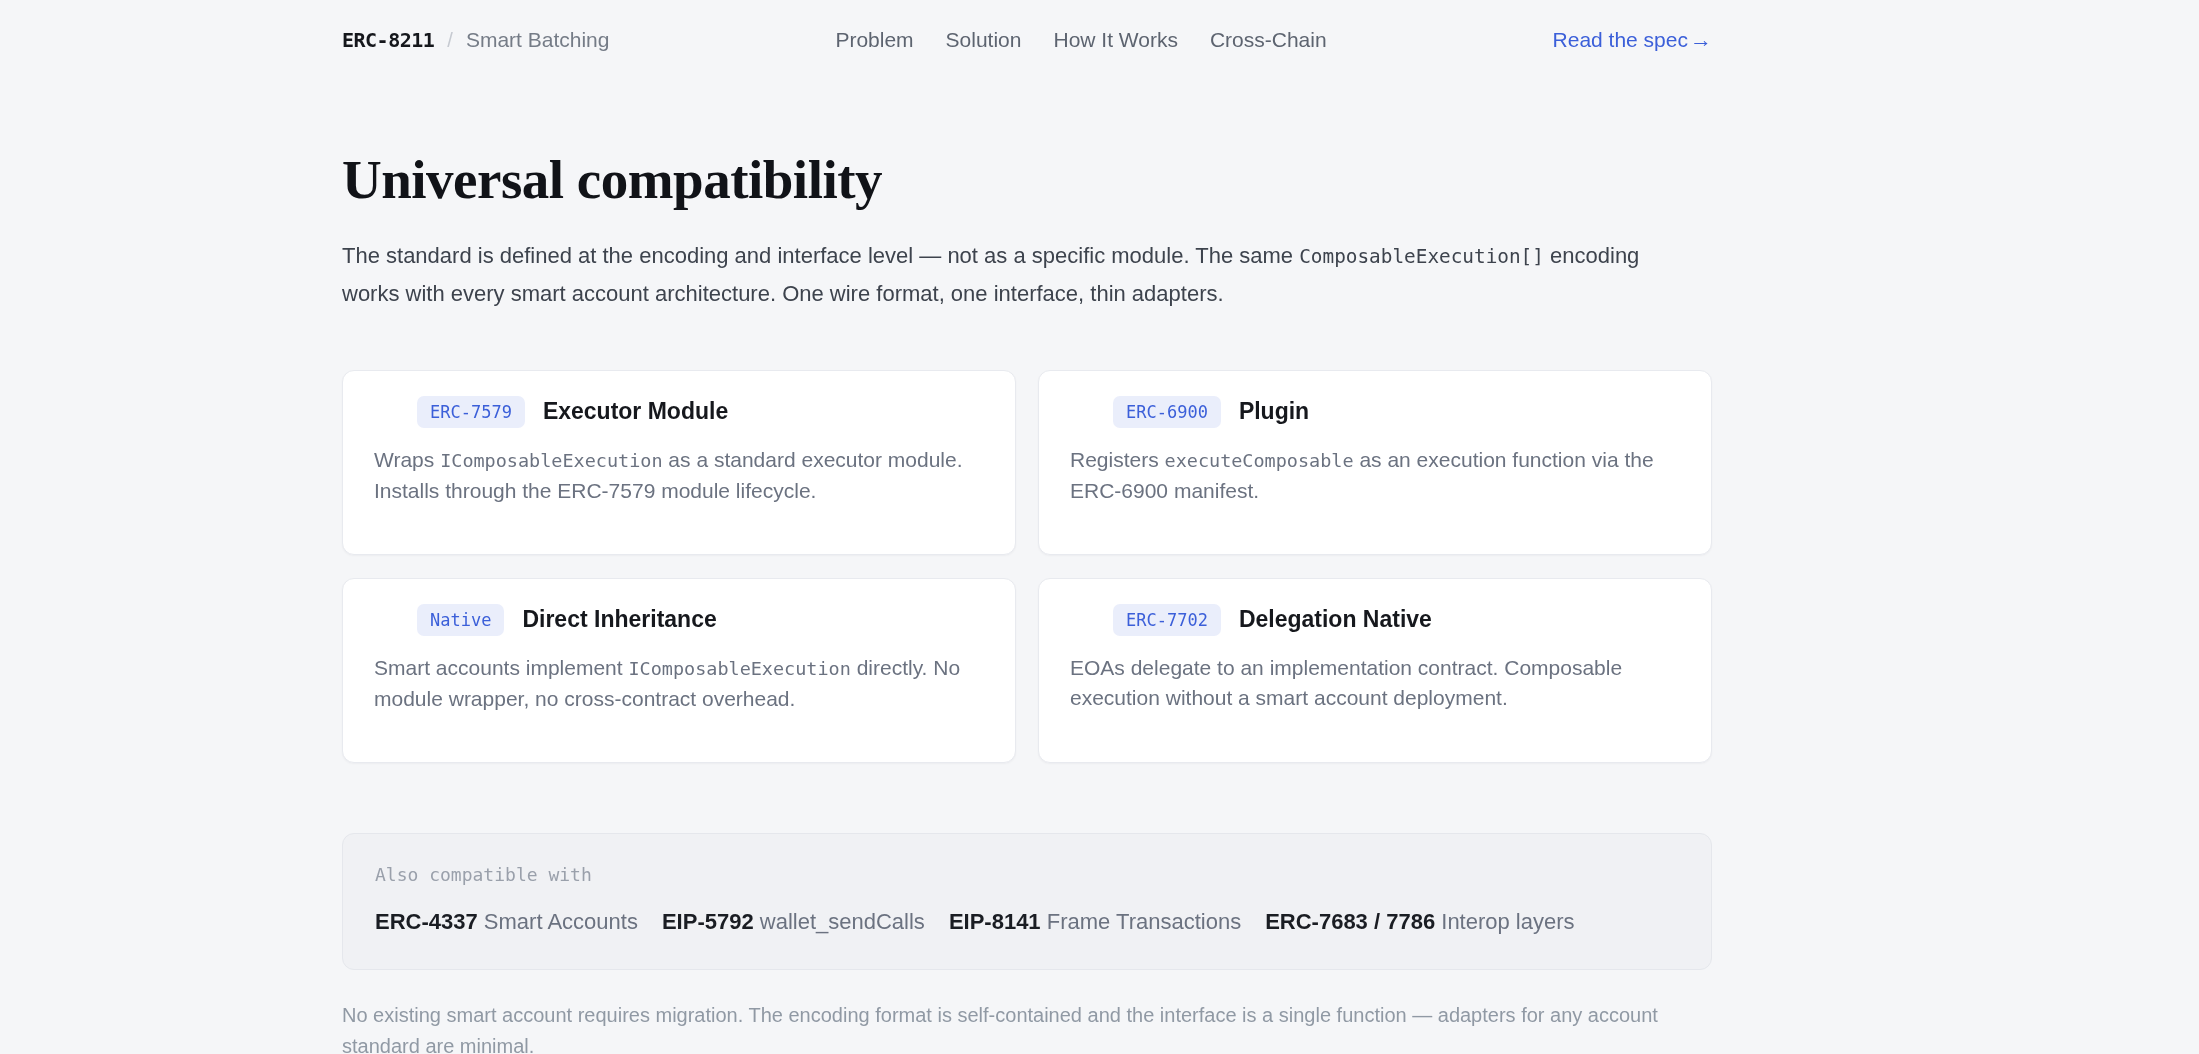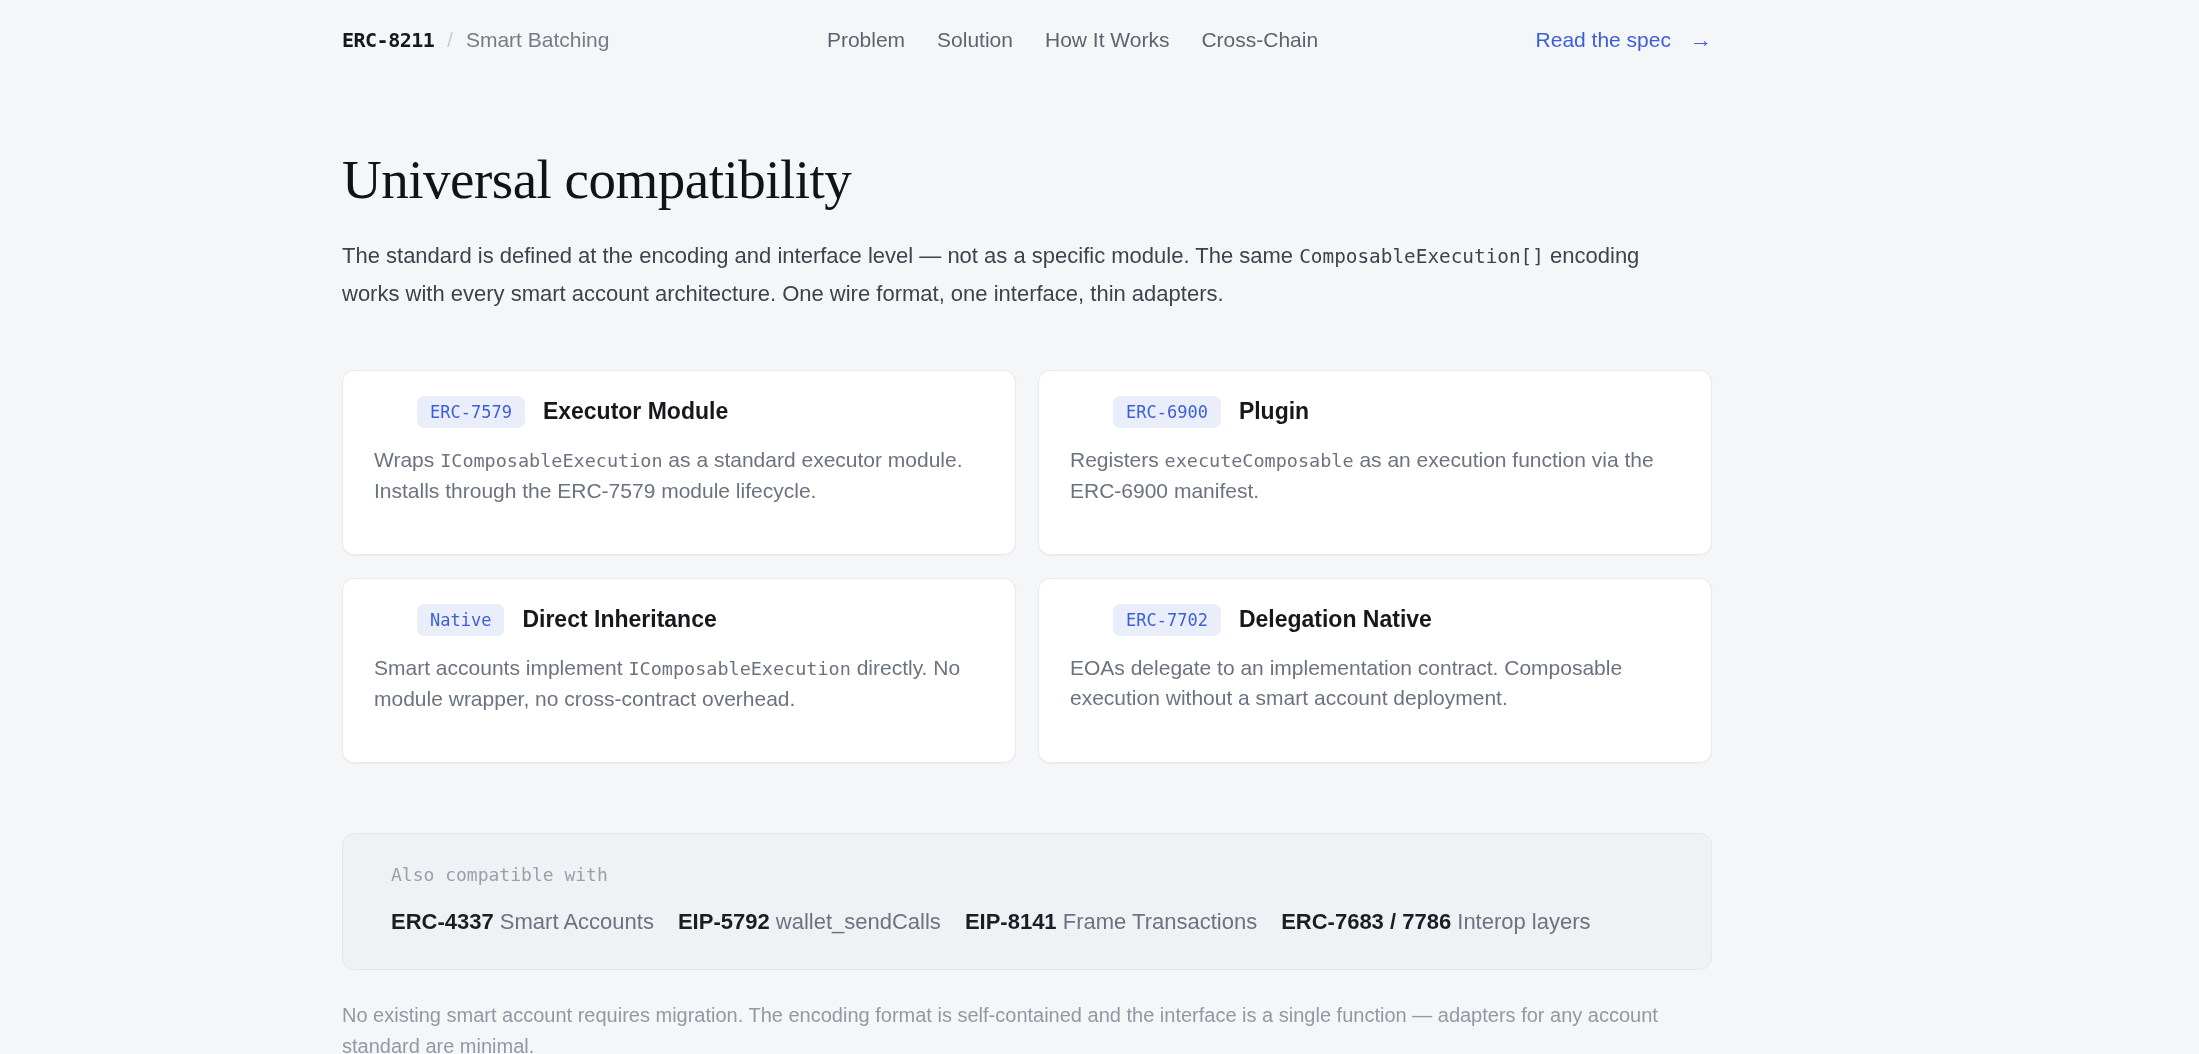--- a/index.html
+++ b/index.html
@@ -31,28 +31,28 @@
   .brand-code {
     font-family: "DejaVu Sans Mono", monospace;
     font-size: 20px; font-weight: 700; color: #15171c; letter-spacing: -0.5px;
   }
   .brand-sep { color: #c6cad1; font-size: 20px; }
   .brand-sub { color: #757c87; font-size: 21px; }
   .nav-links { display: flex; gap: 32px; font-size: 21px; color: #5d6470; }
   .nav-link { cursor: pointer; white-space: nowrap; }
   .spec-link {
     color: var(--accent); font-size: 21px; text-decoration: none;
-    display: flex; align-items: baseline; gap: 19px; cursor: pointer; white-space: nowrap;
+    display: flex; align-items: baseline; gap: 2px; cursor: pointer; white-space: nowrap;
   }
   .spec-arrow { font-size: 22px; }
 
   
   .page-title {
     font-family: "Liberation Serif", serif;
-    font-size: 55px; font-weight: 400; color: #111318;
+    font-size: 55px; font-weight: 700; color: #111318;
     letter-spacing: -0.5px;
     margin: 97px 0 0 0; line-height: 1.1;
   }
   .intro {
     margin-top: 26px;
     font-size: 22px; line-height: 37px; color: #3d434d;
     max-width: 1325px;
   }
   code {
     font-family: "DejaVu Sans Mono", monospace;
@@ -87,21 +87,21 @@
     font-size: 21px; line-height: 30px; color: #6b7280;
     max-width: 600px;
   }
 
   
   .compat {
     margin-top: 70px;
     background: #f0f1f4;
     border: 1px solid #e5e7ec;
     border-radius: 12px;
-    padding: 30px 32px 34px 48px;
+    padding: 30px 32px 34px 32px;
   }
   .compat-label {
     font-family: "DejaVu Sans Mono", monospace;
     font-size: 18px; color: #9aa0ab;
   }
   .compat-row { margin-top: 24px; display: flex; gap: 24px; font-size: 22px; }
   .compat-item { white-space: nowrap; }
   .compat-strong { color: #1a1d23; font-weight: 700; }
   .compat-rest { color: #6b7280; }
 

